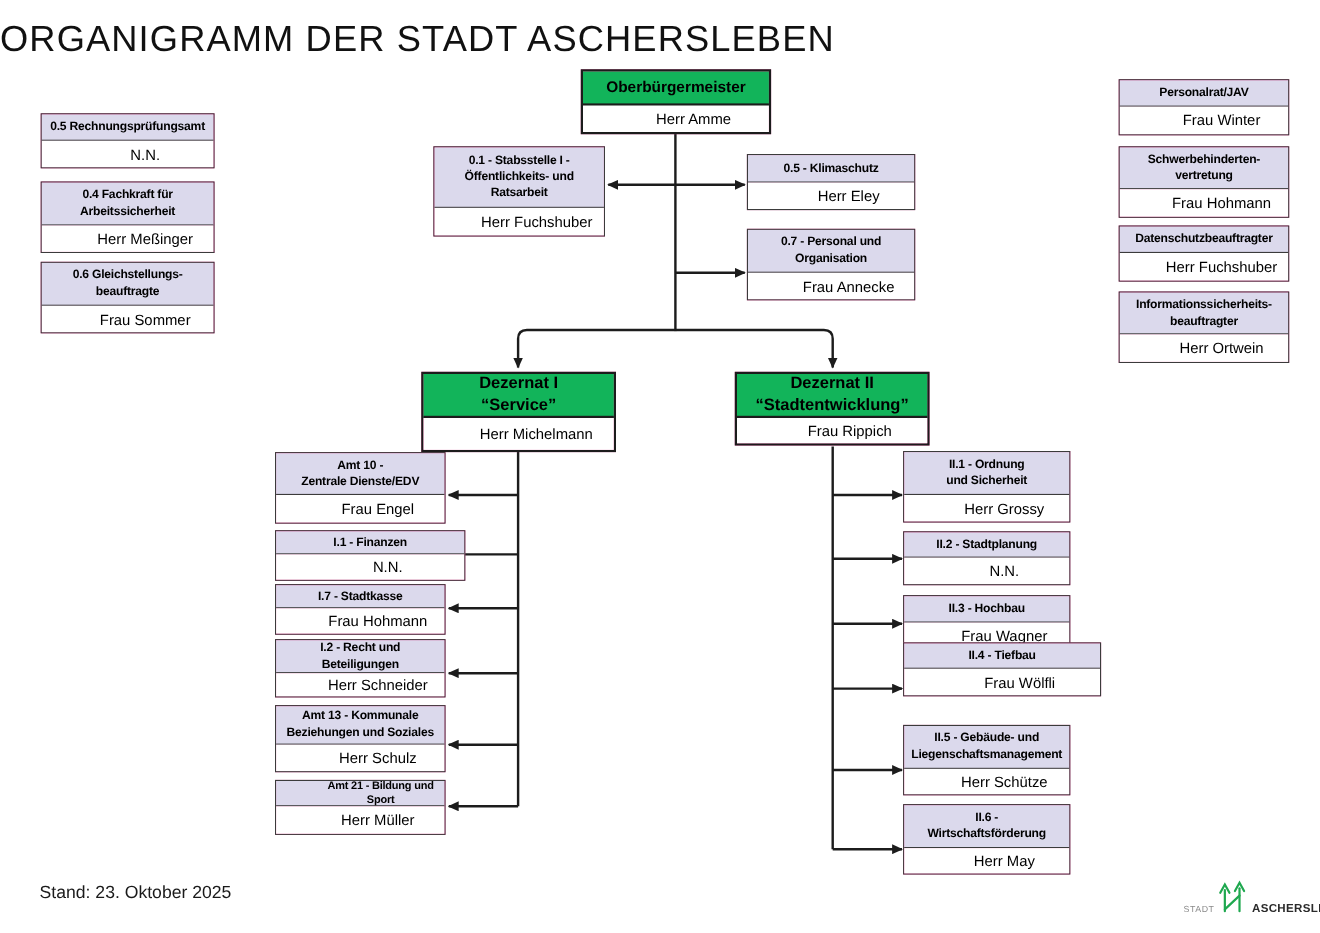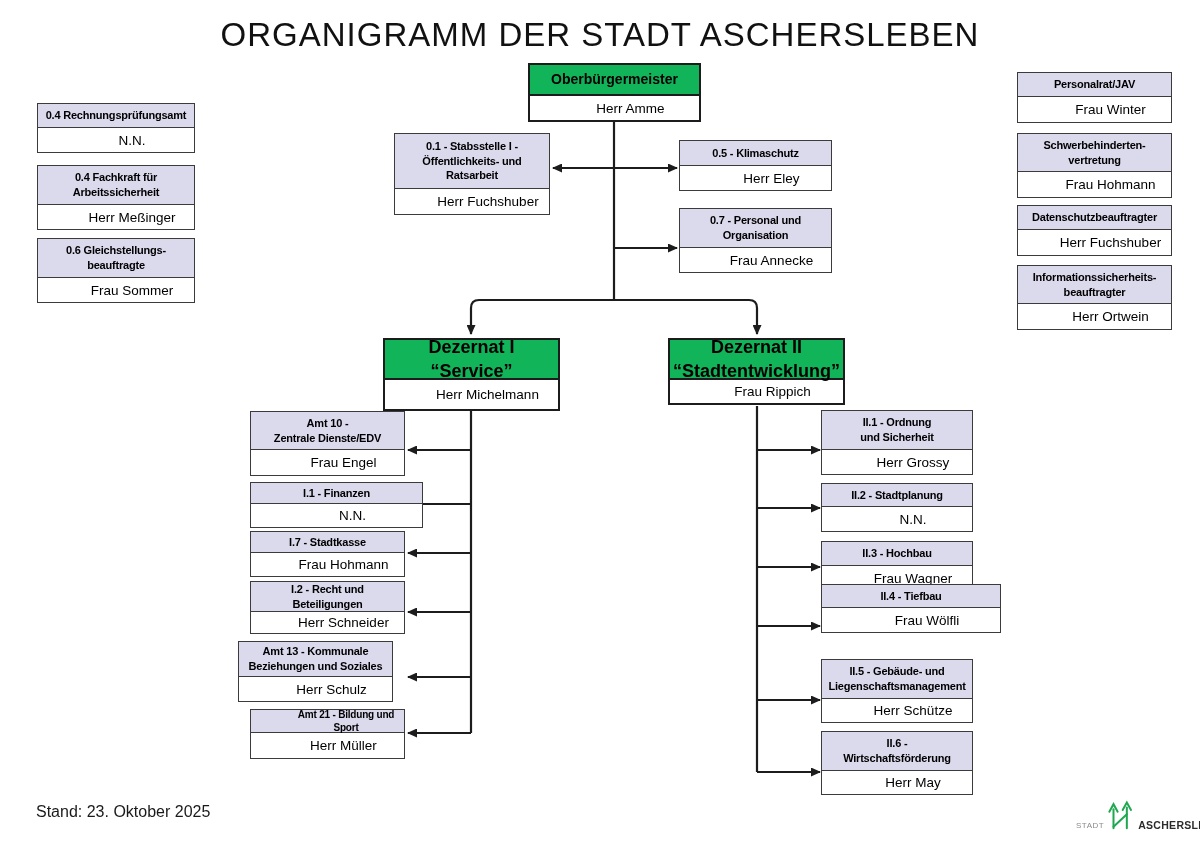--- a/index.html
+++ b/index.html
@@ -2,41 +2,41 @@
 <html><head>
 <meta charset="utf-8">
 <style>
   html,body { margin:0; padding:0; background:#ffffff; }
   .canvas {
     position:relative; width:1200px; height:848px; background:#ffffff;
     font-family:"Liberation Sans", sans-serif; color:#000; overflow:hidden;
   }
   .page-title {
     position:absolute; top:16px; left:0; width:100%;
-    text-align:center; font-size:33px; font-weight:500; letter-spacing:1px;
+    font-size:33px; font-weight:500; letter-spacing:1px;
     color:#111;
   }
   svg.connectors { position:absolute; left:0; top:0; z-index:0; }
   .node {
     position:absolute; z-index:2; background:#ec4899;
     border:1.5px solid var(--border); box-sizing:border-box;
   }
   .hd {
     background:var(--lavender); border-bottom:1.5px solid var(--border);
     font-weight:bold; font-size:11px; letter-spacing:-0.2px; line-height:1.35;
     display:flex; align-items:center; justify-content:center; text-align:center;
     white-space:pre-line; box-sizing:border-box; padding:1px 1px;
   }
   .hd.small { font-size:10px;padding-left:38px; }
   .nm {
     font-size:13.5px; display:flex; align-items:center; justify-content:center;
     text-align:center; box-sizing:border-box; background:#fff;padding-left:32px;
   }
   .node.green { border:2px solid #1c1c1c; }
-  .node.green .hd { background:var(--green); border-bottom:2px solid #1c1c1c; font-size:18px; letter-spacing:0; }
+  .node.green .hd { background:var(--green); border-bottom:2px solid #1c1c1c; font-size:15px; letter-spacing:0; }
   .node.ob .hd { font-size:14px; }
   .footer-stand {
     position:absolute; left:36px; top:803px; font-size:16px; color:#1a1a1a;
   }
   .logo {
     position:absolute; left:1076px; top:800px; display:flex; align-items:flex-end; gap:2px;
   }
   .logo .prefix { font-size:8px; color:#8a8a8a; letter-spacing:0.5px; padding-bottom:4px; }
   .logo .city { font-size:10.5px; font-weight:bold; color:#2b2b2b; letter-spacing:0.3px; padding-bottom:3px; }
 </style>
@@ -92,21 +92,21 @@
     <div class="hd" style="height:25px">0.5 - Klimaschutz</div>
     <div class="nm" style="height:24px">Herr Eley</div>
   </div>
   <div class="node" style="left:679px;top:208px;width:153px">
     <div class="hd" style="height:39px">0.7 - Personal und
 Organisation</div>
     <div class="nm" style="height:24px">Frau Annecke</div>
   </div>
 
   <div class="node" style="left:37px;top:103px;width:158px">
-    <div class="hd" style="height:24px">0.4 Rechnungsprüfungsamt</div>
+    <div class="hd" style="height:24px">0.5 Rechnungsprüfungsamt</div>
     <div class="nm" style="height:24px">N.N.</div>
   </div>
   <div class="node" style="left:37px;top:165px;width:158px">
     <div class="hd" style="height:39px">0.4 Fachkraft für
 Arbeitssicherheit</div>
     <div class="nm" style="height:24px">Herr Meßinger</div>
   </div>
   <div class="node" style="left:37px;top:238px;width:158px">
     <div class="hd" style="height:39px">0.6 Gleichstellungs-
 beauftragte</div>
@@ -154,21 +154,21 @@
   </div>
   <div class="node" style="left:250px;top:531px;width:155px">
     <div class="hd" style="height:21px">I.7 - Stadtkasse</div>
     <div class="nm" style="height:23px">Frau Hohmann</div>
   </div>
   <div class="node" style="left:250px;top:581px;width:155px">
     <div class="hd" style="height:30px">I.2 - Recht und
 Beteiligungen</div>
     <div class="nm" style="height:21px">Herr Schneider</div>
   </div>
-  <div class="node" style="left:238px;top:641px;width:155px">
+  <div class="node" style="left:250px;top:641px;width:155px">
     <div class="hd" style="height:35px">Amt 13 - Kommunale
 Beziehungen und Soziales</div>
     <div class="nm" style="height:24px">Herr Schulz</div>
   </div>
   <div class="node" style="left:250px;top:709px;width:155px">
     <div class="hd small" style="height:23px">Amt 21 - Bildung und Sport</div>
     <div class="nm" style="height:25px">Herr Müller</div>
   </div>
 
   <div class="node" style="left:821px;top:410px;width:152px">

